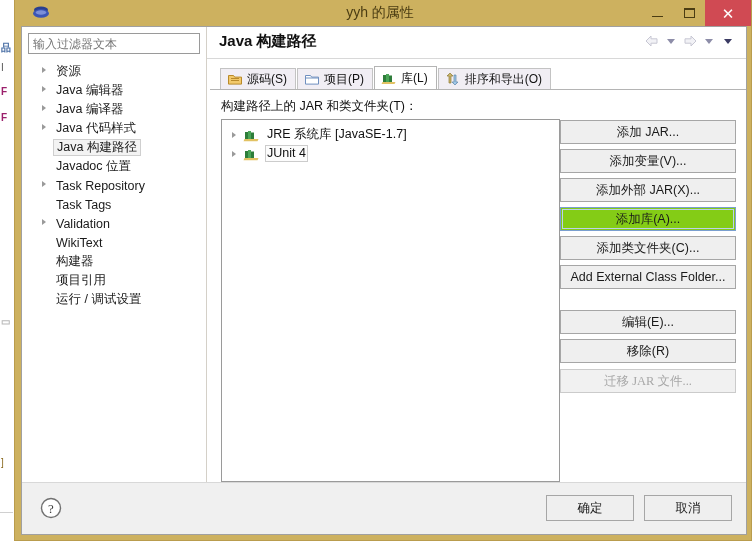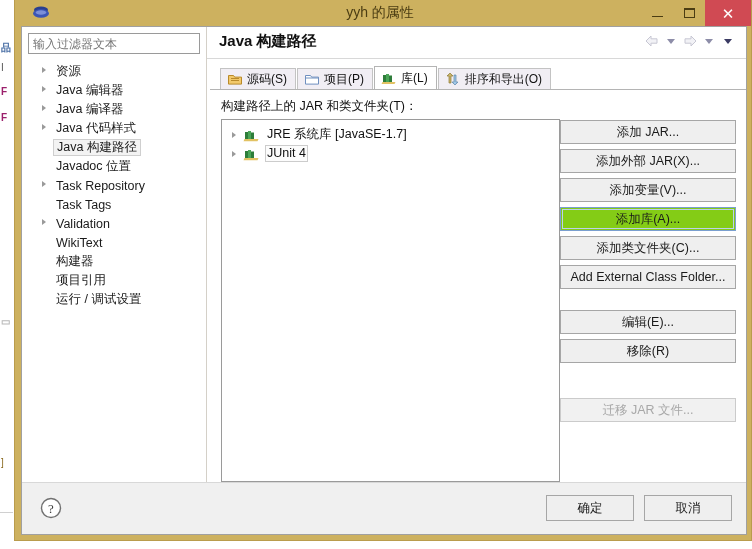--- a/index.html
+++ b/index.html
@@ -246,21 +246,21 @@
     padding: 0 2px;
   }
   .dlg-btn.focus {
     border: 1px solid #7a9fcf;
     outline: 1px solid #bcd2ea;
     outline-offset: -3px;
     background: #84cc16;
   }
   .dlg-btn.disabled { color: #a8a8a8; background: #f1f1f1; border-color: #cbcbcb; }
   .gap-a { margin-top: 16px; }
-  .gap-b { margin-top: 30px; }
+  .gap-b { margin-top: 1px; font-family: Liberation Serif, serif; }
 
   
   .footer {
     height: 52px;
     border-top: 1px solid #d8d8d8;
     background: #f0f0f0;
     position: relative;
   }
   .help-btn {
     position: absolute; left: 16px; top: 12px;
@@ -466,22 +466,22 @@
                     <rect x="8" y="4.5" width="3" height="6.5" fill="#2e7d3a"></rect>
                     <path d="M1.5 11 h14 l-1 2.2 h-14 z" fill="#e2c263"></path>
                   </svg>
                 </span>
                 <span class="lbl2">JUnit 4</span>
               </div>
             </div>
 
             <div class="btn-col">
               <div class="dlg-btn">添加 JAR...</div>
+              <div class="dlg-btn">添加变量(V)...</div>
               <div class="dlg-btn">添加外部 JAR(X)...</div>
-              <div class="dlg-btn">添加变量(V)...</div>
               <div class="dlg-btn focus">添加库(A)...</div>
               <div class="dlg-btn">添加类文件夹(C)...</div>
               <div class="dlg-btn">Add External Class Folder...</div>
               <div class="dlg-btn gap-a">编辑(E)...</div>
               <div class="dlg-btn">移除(R)</div>
               <div class="dlg-btn disabled gap-b">迁移 JAR 文件...</div>
             </div>
 
           </div>
         </div>

